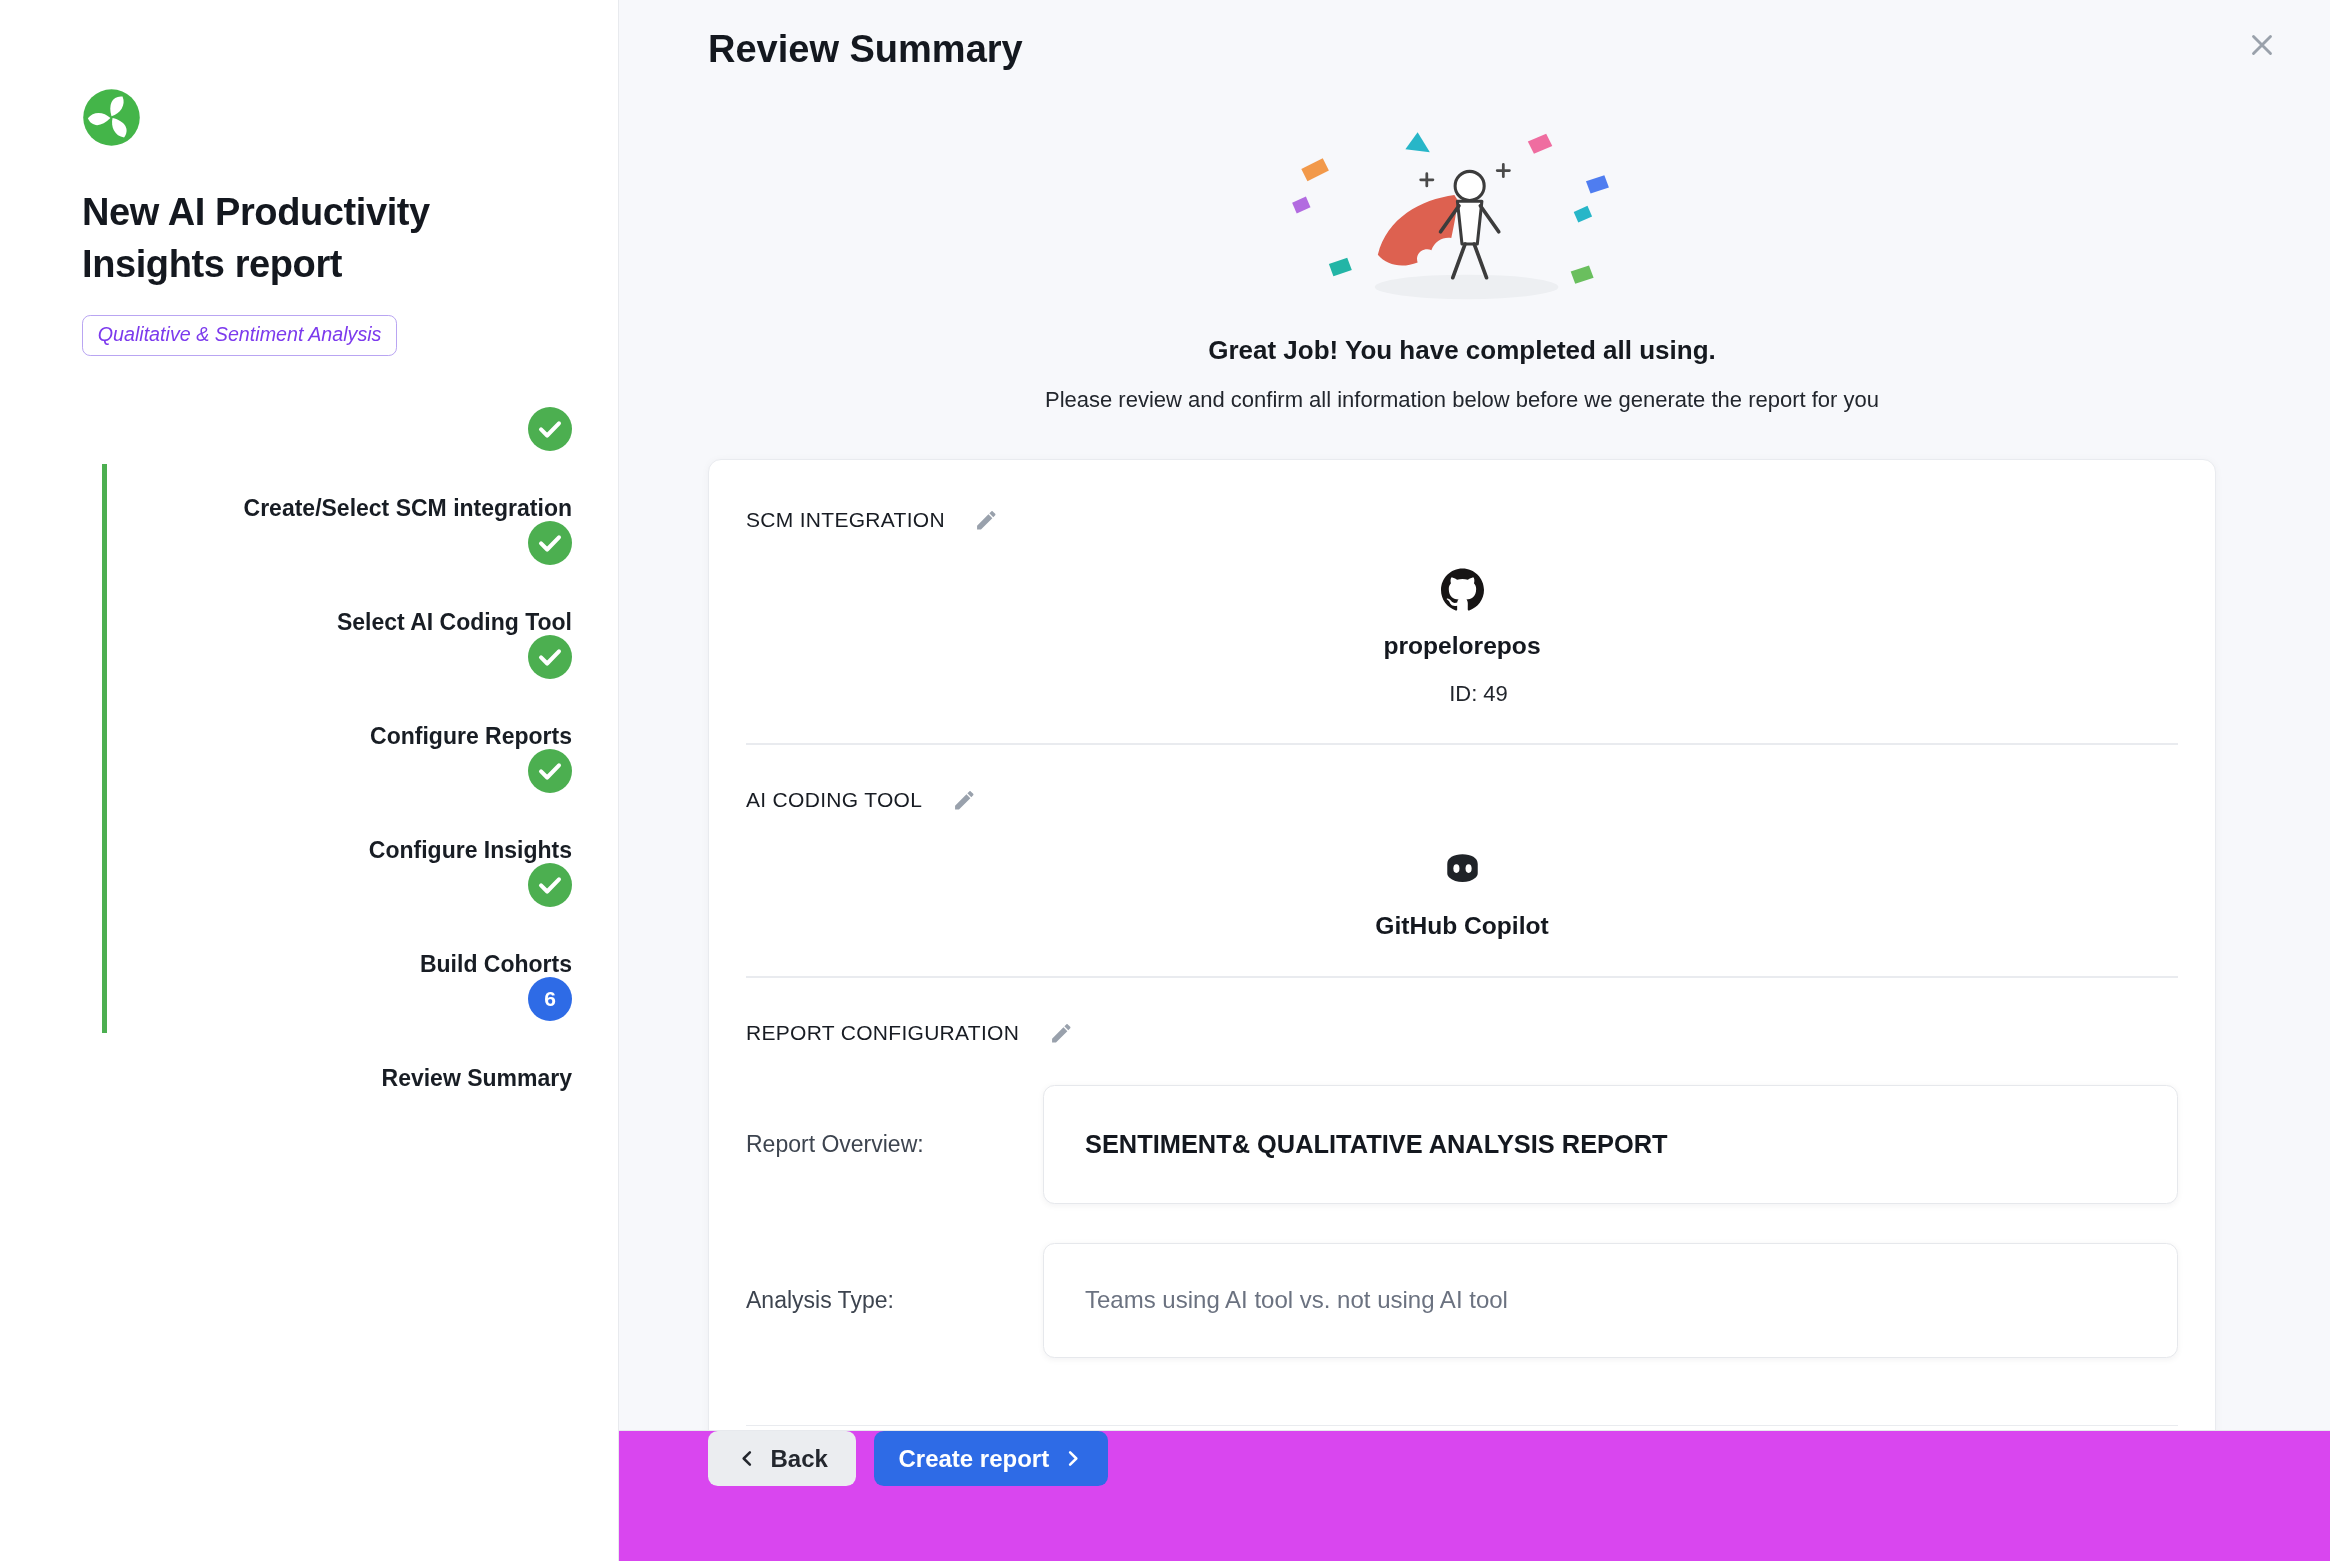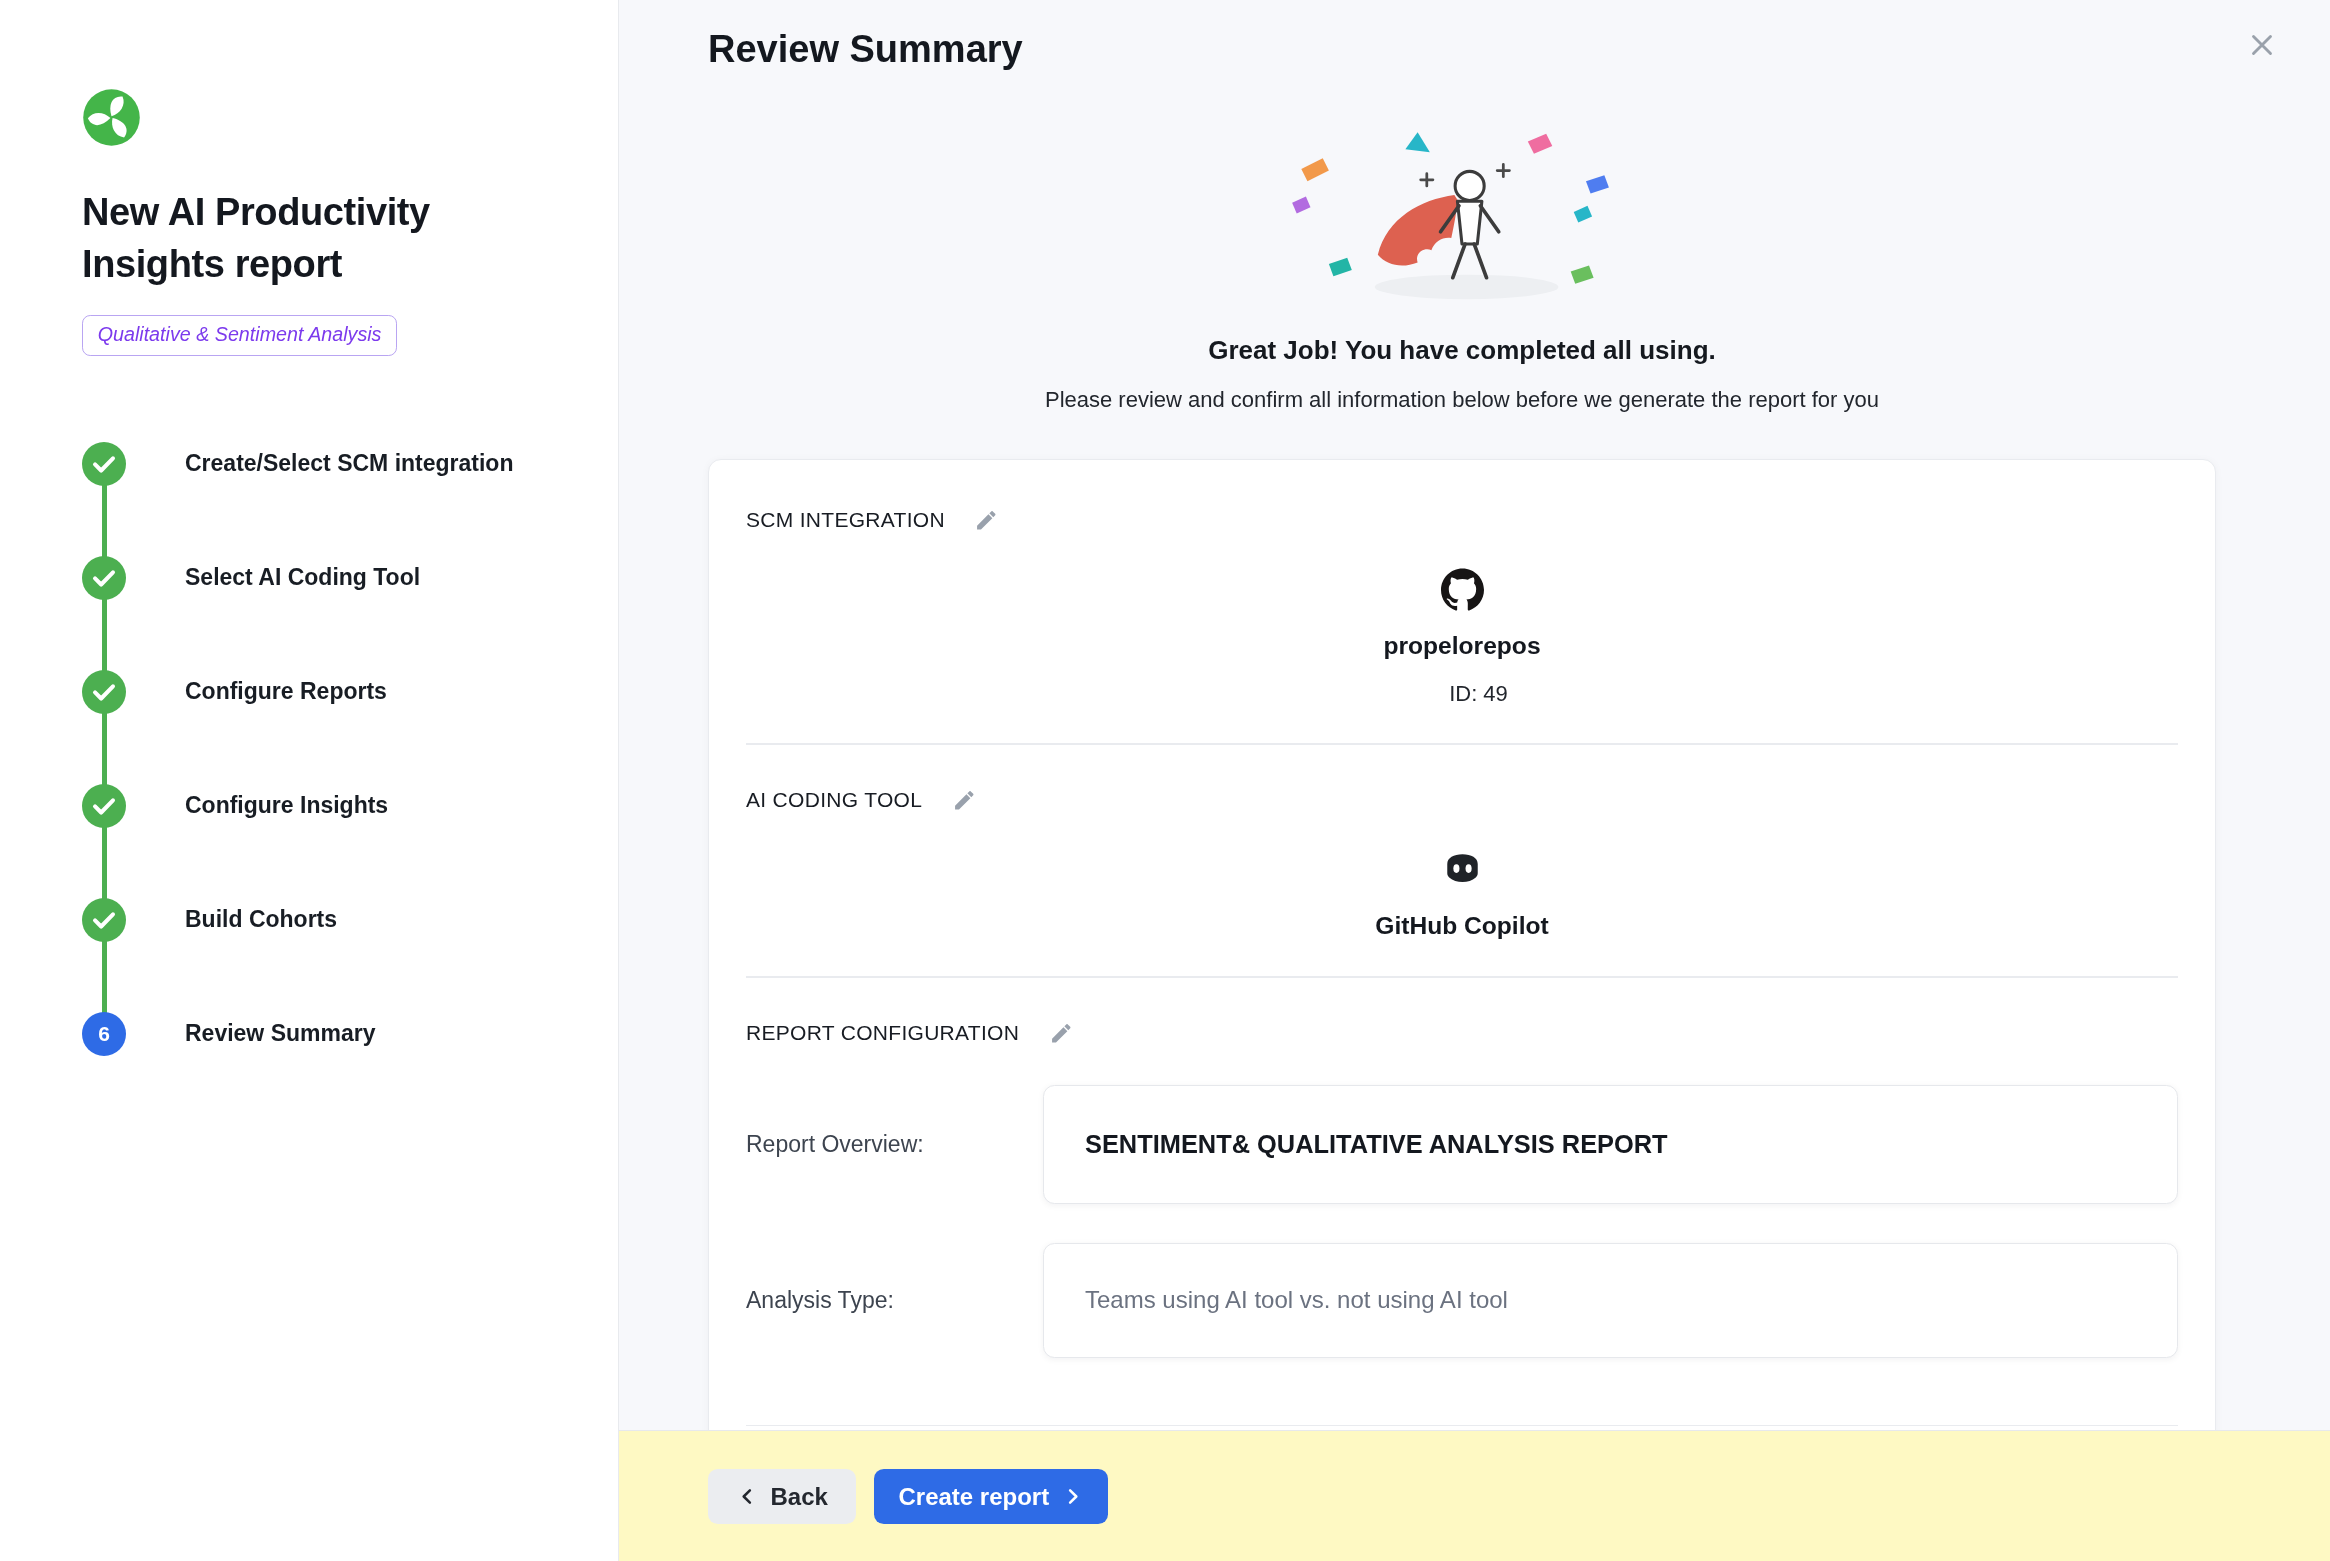--- a/index.html
+++ b/index.html
@@ -30,21 +30,21 @@
     display:inline-block; margin-top:24.6px;
     padding:7.4px 14.7px 9px;
     border:1.6px solid #b9a5f2; border-radius:8.2px;
     color:var(--purple); font-size:19.7px;font-style:italic;
   }
   .stepper { margin-top:51px; position:relative; }
   .step-line {
     position:absolute; left:19.7px; top:57px; height:569px; width:4.9px;
     background:var(--green);
   }
-  .step { display:flex; align-items:center; gap:59px; height:114px; position:relative; cursor:pointer; }
+  .step { display:flex; align-items:flex-end; gap:44px; height:114px; position:relative; cursor:pointer;flex-direction:column; }
   .step-icon { width:44px; height:44px; flex-shrink:0; position:relative; z-index:1; }
   .step-icon svg { display:block; }
   .step-icon.current {
     background:var(--blue); border-radius:50%;
     display:flex; align-items:center; justify-content:center;
     color:#fff; font-size:21px; font-weight:700;
   }
   .step-label { font-size:23px; font-weight:600; color:#181d24; }
 
   
@@ -83,22 +83,22 @@
     box-shadow:0 1.6px 6.6px rgba(16,24,40,.05);
     height:119px; display:flex; align-items:center; padding:16px 41px;
   }
   .field-box.analysis { height:115px; }
   .field-value-strong { font-size:25.4px; font-weight:700; color:#14181f; }
   .field-value-muted { font-size:24px; color:#6b7280; }
   .divider.last { margin-top:67px; }
 
   .footer {
     position:absolute; left:0; right:0; bottom:0; height:132px;
-    background:#fef9c3; border-top:1.6px solid #e7e9ed;
-    display:flex; align-items:center; padding-left:89px; gap:18px; z-index:5;
+    background:#d946ef; border-top:1.6px solid #e7e9ed;
+    display:flex; padding-left:89px; gap:18px; z-index:5;
   }
   .btn { height:55px; border:none; border-radius:9.8px; display:flex; align-items:center;
          gap:11.5px; font-size:24px; font-weight:600; cursor:pointer;
          font-family:"Liberation Sans", sans-serif; }
   .btn-back { background:#ebedf0; color:#23272e; padding:0 28px; }
   .btn-create { background:var(--blue); color:#fff; padding:0 24.6px; }
 </style>
 </head>
 <body style="--green: #4caf50; --blue: #2e6be6; --purple: #7c3aed;">
 

